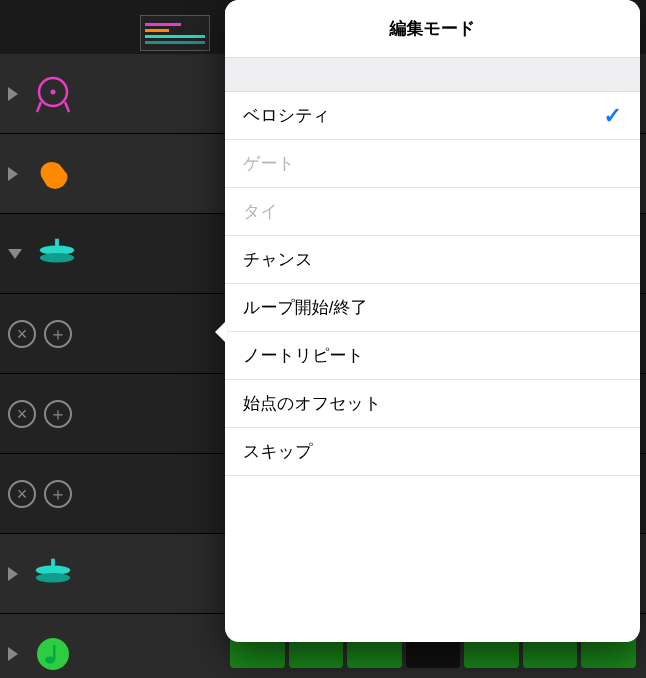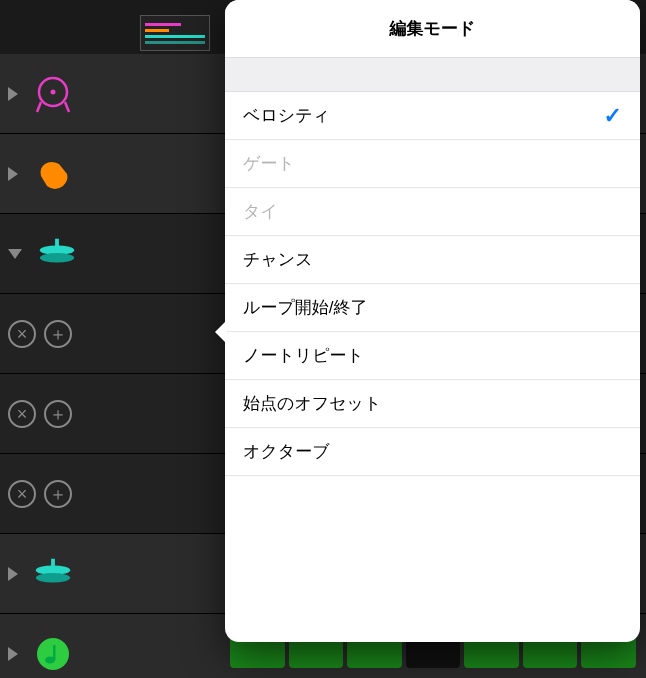--- a/index.html
+++ b/index.html
@@ -223,16 +223,16 @@
       <div class="menu-item">
         <span>ループ開始/終了</span>
       </div>
       <div class="menu-item">
         <span>ノートリピート</span>
       </div>
       <div class="menu-item">
         <span>始点のオフセット</span>
       </div>
       <div class="menu-item">
-        <span>オクターブ</span>
+        <span>スキップ</span>
       </div>
     </div>
 </div>
 
 </body></html>

